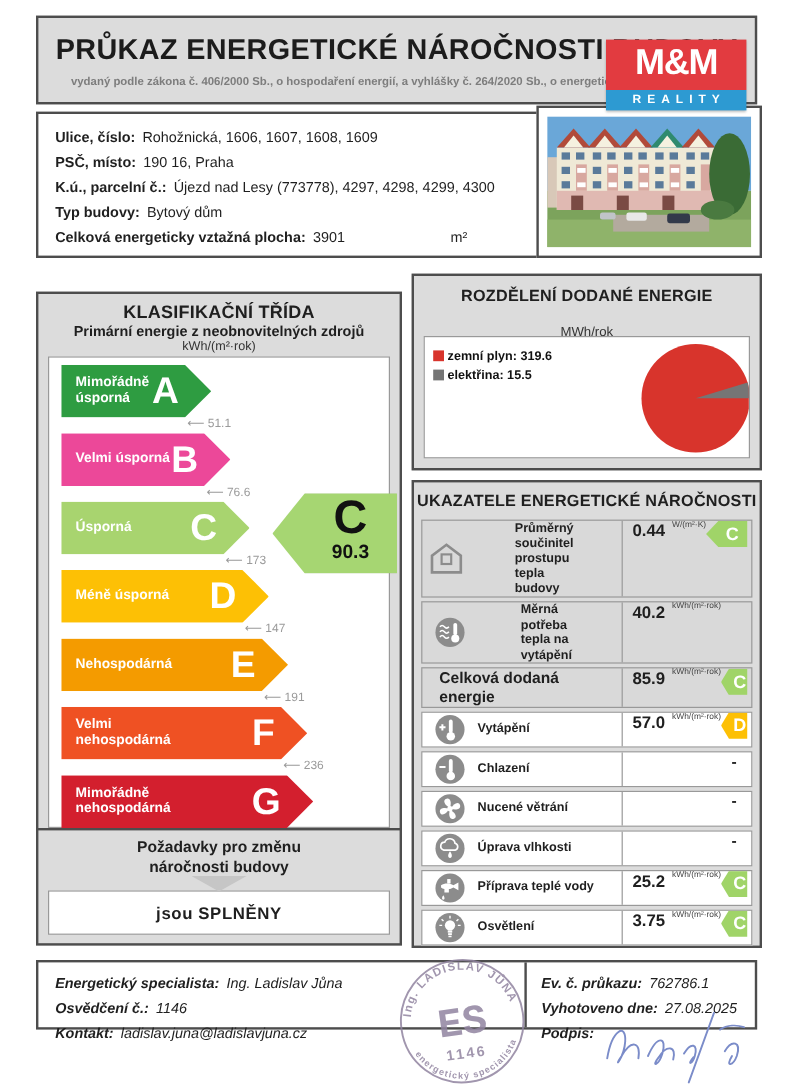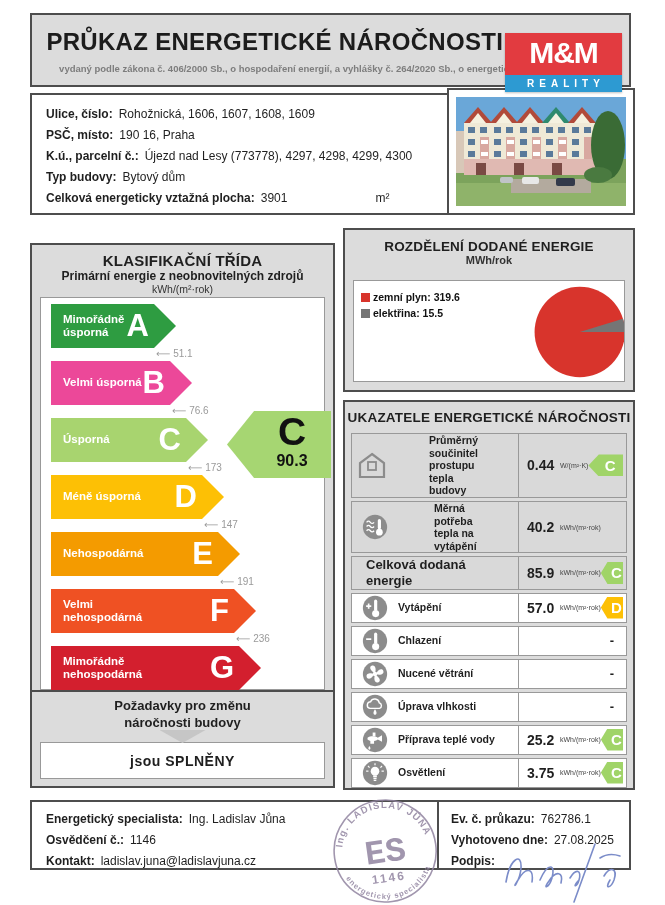--- a/index.html
+++ b/index.html
@@ -67,52 +67,52 @@
   .req-result { position:absolute; left:8px; right:8px; bottom:7px; height:37px;
                 background:#fff; border:1px solid #999; text-align:center;
                 font-weight:bold; font-size:14px; line-height:37px; letter-spacing:.5px; }
   .req-chevron { position:absolute; left:50%; top:38px; margin-left:-23px; width:46px; height:13px;
                  background:#c6c6c6; z-index:3;
                  clip-path:polygon(0 0, 100% 0, 50% 100%); }
 
   
   .dist { left:343px; top:228px; width:292px; height:164px; }
   .dist .p-title { margin-top:9px; }
-  .dist .p-unit { margin-top:0; font-size:11px;font-weight:bold; }
+  .dist .p-unit { margin-top:17px; font-size:11px; }
   .dist-chart { position:absolute; left:8px; right:8px; top:50px; bottom:8px;
                 background:#fff; border:1px solid #999; }
   .legend { position:absolute; left:7px; top:8px; }
   .legend-row { font-size:10.5px; font-weight:bold; color:#111; line-height:16px; white-space:nowrap; }
   .sq { display:inline-block; width:9px; height:9px; margin-right:3px; vertical-align:-1px; }
   .sq-gas { background:#d8342c; } .sq-ele { background:#757575; }
   .pie-svg { position:absolute; right:0; top:0; width:100%; height:100%; }
 
   
   .ind { left:343px; top:400px; width:292px; height:390px; }
   .ind .p-title { margin-top:8px; }
   .ind-rows { position:absolute; left:6px; right:6px; top:31px; bottom:8px;
               display:flex; flex-direction:column; gap:3px; }
   .irow { flex:1; background:#fff; border:1px solid #999; display:flex; align-items:center; }
   .irow.gray { background:#d9d9d9;gap:36px; }
   .icell { width:46px; display:flex; justify-content:center; align-items:center; }
   .ilabel { flex:1; font-weight:bold; font-size:10.5px; line-height:1.2; padding-right:4px; }
   .irow.total .ilabel { font-size:13px; padding-left:14px; }
   .vcell { width:108px; align-self:stretch; border-left:1px solid #999;
-           display:flex; align-items:center; position:relative; }
+           display:flex; align-items:flex-start; position:relative; }
   .ival { font-weight:bold; font-size:14px; margin-left:8px; min-width:33px; }
   .iunit { font-size:7px; color:#444; flex:1; }
   .badge { width:36px; height:22px; margin-right:3px; color:#fff; font-weight:bold; font-size:15px;
            display:flex; align-items:center; justify-content:center; padding-left:9px;
            clip-path:polygon(0 50%, 30% 0, 100% 0, 100% 100%, 30% 100%); }
   .grade-c { background:#a0d468; } .grade-d { background:#fdc005; }
   .idash { position:absolute; right:12px; font-weight:bold; font-size:13px; }
 
   
-  .foot { position:absolute; left:30px; top:800px; width:601px; height:70px;
-          background:#fff; border:2px solid #4d4d4d; }
+  .foot { position:absolute; left:30px; top:800px; width:601px; height:58px;
+          background:#fff; border:2px solid #4d4d4d;font-style:italic; }
   .foot-divider { position:absolute; left:405px; top:0; bottom:0; width:2px; background:#4d4d4d; }
   .fcol { position:absolute; top:7px; }
   .fcol-l { left:14px; } .fcol-r { left:419px; }
   .frow { font-size:12px; line-height:21px; white-space:nowrap; }
   .frow b { margin-right:6px; }
   .stamp { position:absolute; left:322px; top:794px; width:126px; height:112px; z-index:5;
            overflow:visible; transform:rotate(-8deg); opacity:.85; }
   .sig { position:absolute; left:492px; top:838px; width:140px; height:67px; z-index:5; }
 </style>
 </head>

